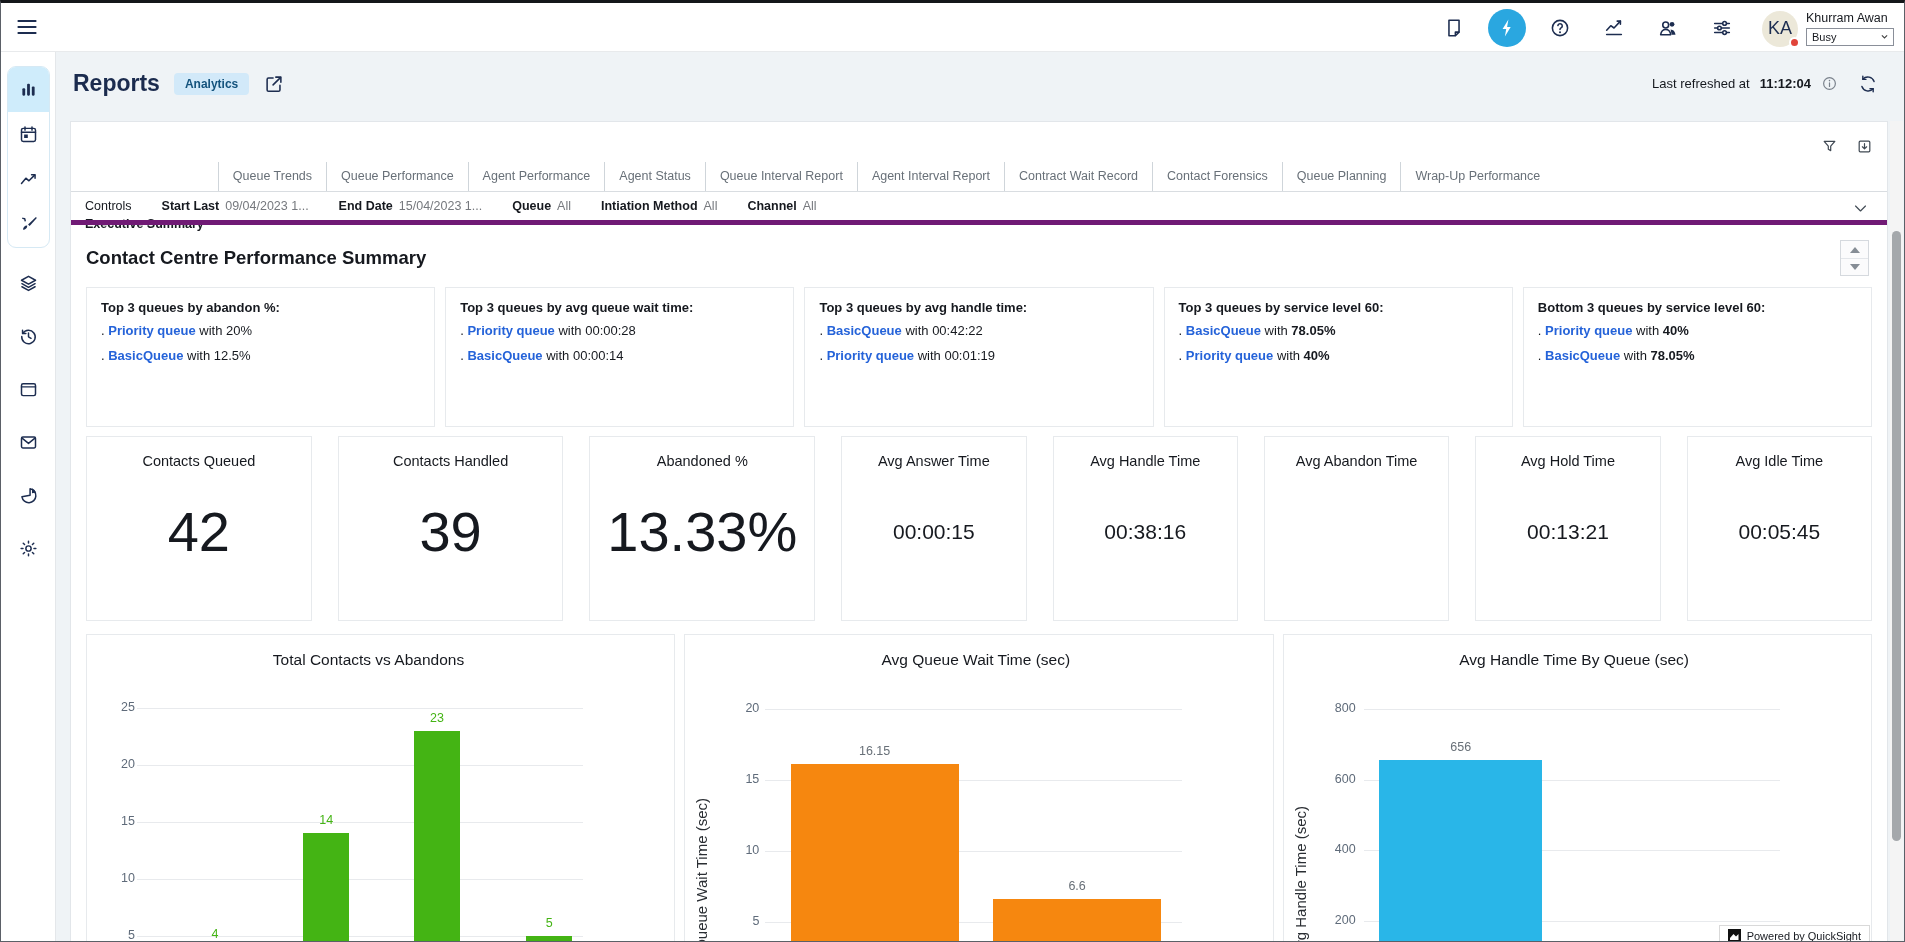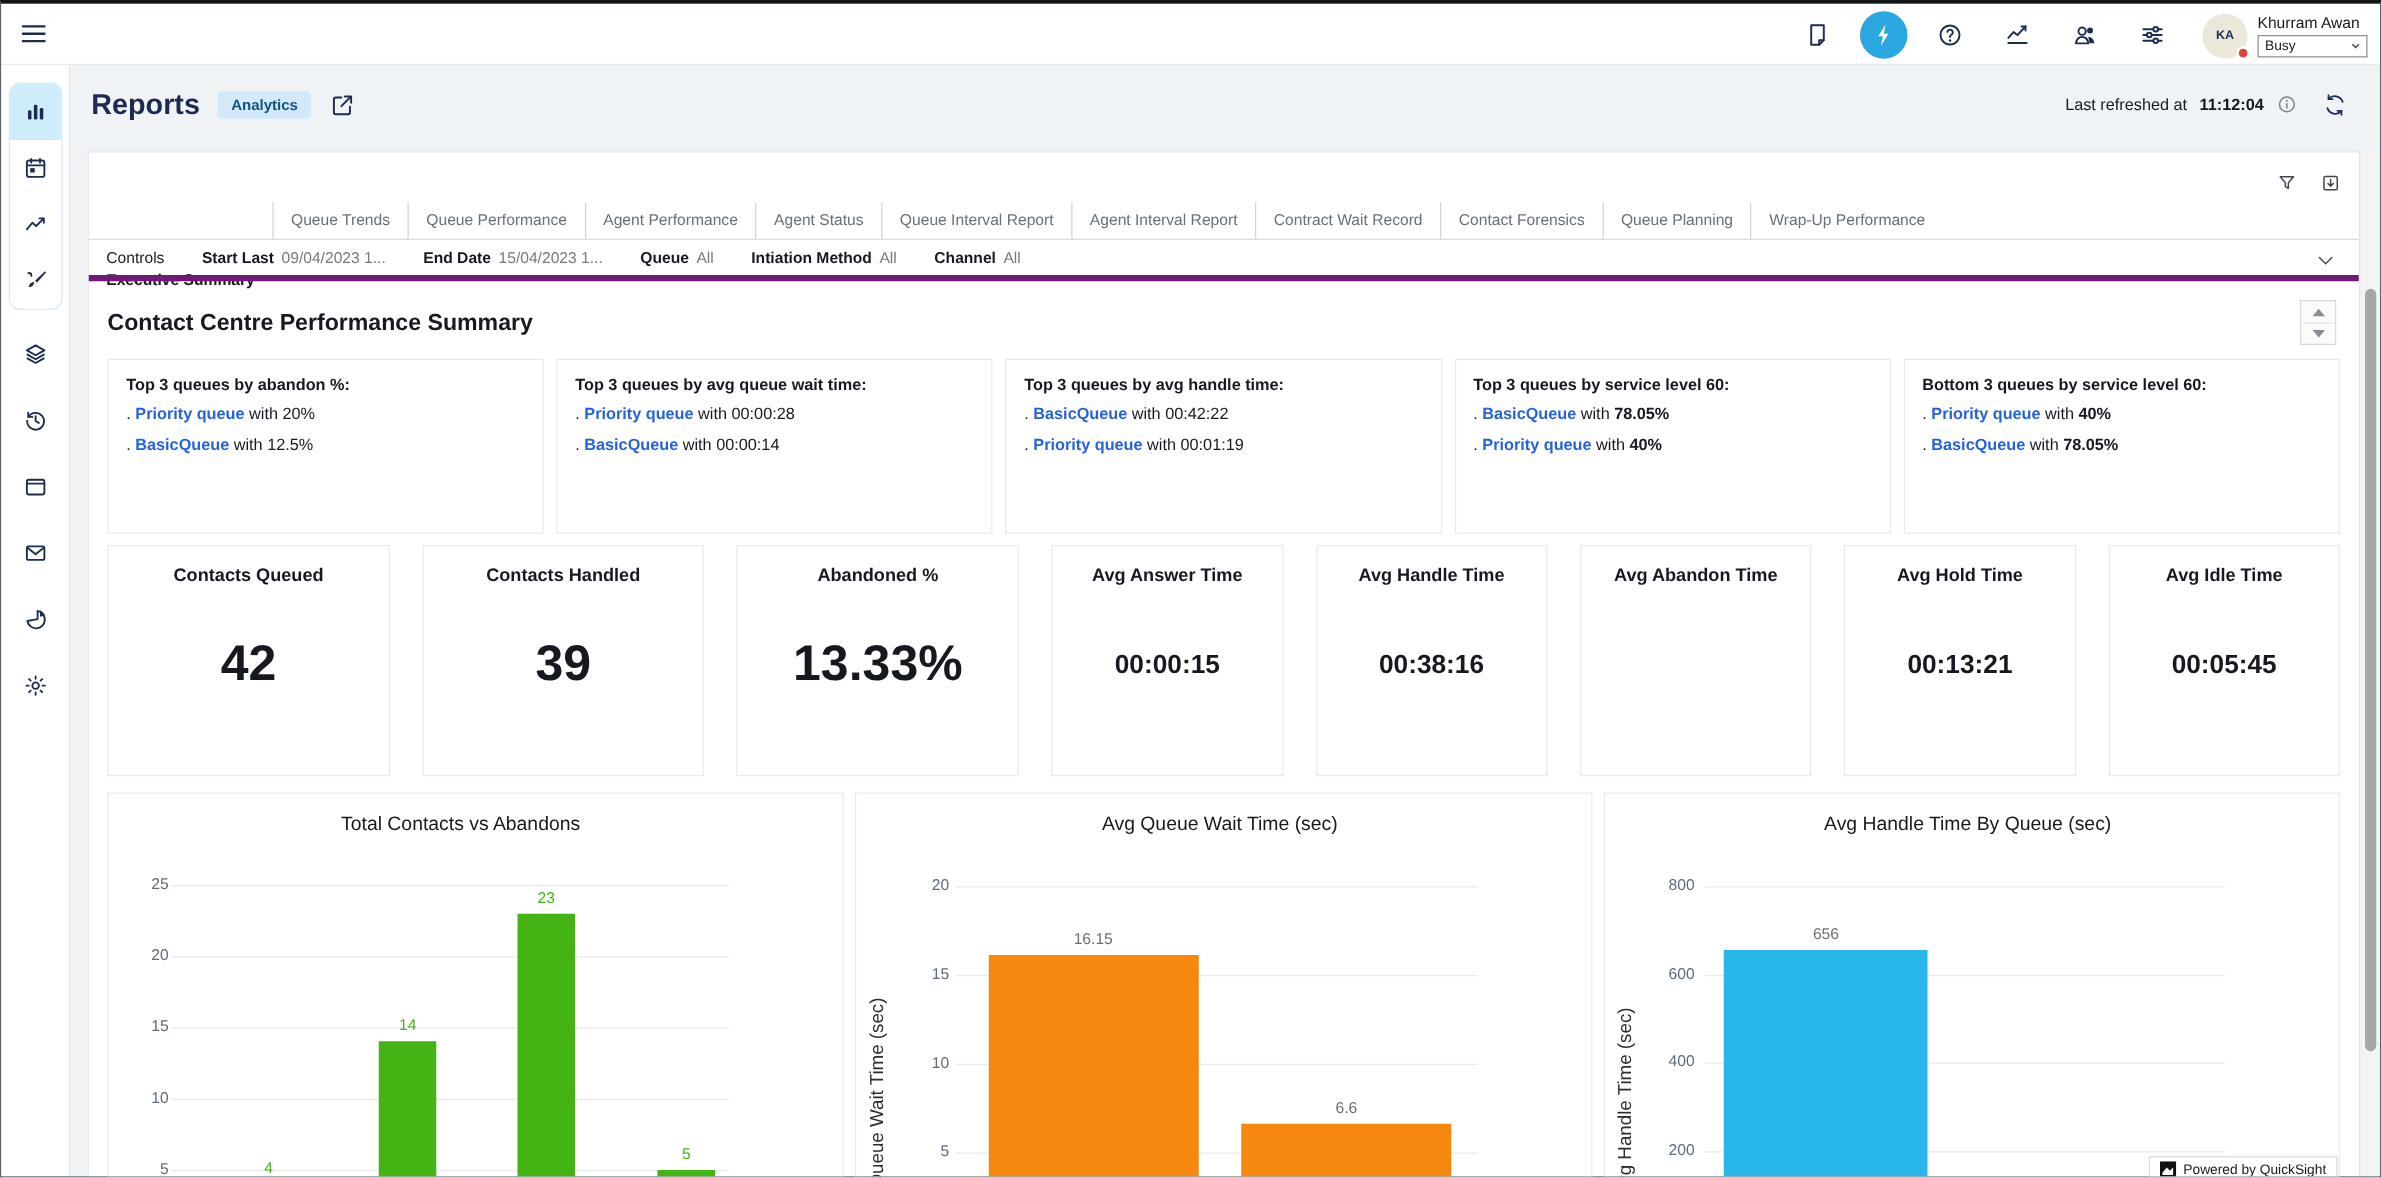--- a/index.html
+++ b/index.html
@@ -11,21 +11,21 @@
   
   .topbar { position:absolute; left:0; top:0; right:0; height:49px; background:#fff;
     border-bottom:1px solid #e8eaec; display:flex; align-items:center; }
   .hamburger { margin-left:13px; width:26px; height:26px; color:#1d2d50; cursor:pointer; }
   .topbar-right { position:absolute; right:10px; top:0; height:49px; display:flex; align-items:center; gap:14px; }
   .tb-item { width:40px; height:40px; display:flex; align-items:center; justify-content:center;
     color:#1d2d50; cursor:pointer; }
   .tb-item.tb-active { width:38px; height:38px; border-radius:50%; background:#2aa7e0; color:#fff; }
   .user-chip { display:flex; align-items:flex-start; gap:8px; margin-left:6px; }
   .avatar { position:relative; width:36px; height:36px; border-radius:50%; background:#ece8d9;
-    color:#1d2d50; font-weight:700; font-size:10px; display:flex; align-items:center; justify-content:center; margin-top:2px;}
+    color:#1d2d50; font-weight:400; font-size:18px; display:flex; align-items:center; justify-content:center; margin-top:2px;}
   .avatar .dot { position:absolute; right:-2px; bottom:-1px; width:11px; height:11px;
     border-radius:50%; background:#e0443a; border:2px solid #fff; }
   .user-meta { display:flex; flex-direction:column; gap:3px; padding-top:2px;}
   .user-name { font-size:12.5px; color:#16191f; font-weight:500; }
   .status-select { width:88px; height:18px; border:1px solid #8a8f99; display:flex; align-items:center;
     justify-content:space-between; padding:0 4px 0 5px; font-size:11px; color:#16191f; background:#fff; cursor:pointer;}
 
   
   .sidebar { position:absolute; left:0; top:49px; bottom:0; width:55px; background:#fff;
     border-right:1px solid #e4e7ea; }
@@ -79,26 +79,26 @@
 
   
   .insights { display:flex; gap:10px; padding:0 15px; }
   .insight-card { flex:1; height:140px; border:1px solid #e7eaed; background:#fff; padding:12px 14px; font-size:13px; color:#16191f;}
   .insight-title { font-weight:700; margin-bottom:4px; }
   .insight-item { margin-top:7px; line-height:18px; }
   .insight-item a { color:#2563d9; font-weight:700; text-decoration:none; cursor:pointer; }
   .insight-item .bv { font-weight:700;text-align:center; }
 
   
-  .kpis { display:flex; gap:26px; padding:0 15px; margin-top:9px;font-weight:bold; }
+  .kpis { display:flex; gap:26px; padding:0 15px; margin-top:9px; }
   .kpi-card { border:1px solid #e7eaed; background:#fff; height:185px; text-align:center; padding-top:16px; }
   .kpi-card.large { flex:1.22; } .kpi-card.small { flex:1; }
   .kpi-label { font-size:14.5px; color:#16191f; }
   .kpi-value { height:125px; display:flex; align-items:center; justify-content:center; color:#16191f; }
-  .kpi-card.large .kpi-value { font-size:40px; }
+  .kpi-card.large .kpi-value { font-size:56px; }
   .kpi-card.small .kpi-value { font-size:21px; }
 
   
   .charts { position:relative; display:flex; gap:9px; padding:0 15px; margin-top:13px; }
   .chart-card { position:relative; flex:1; height:312px; border:1px solid #e7eaed; background:#fff; overflow:hidden; }
   .chart-title { position:absolute; top:16px; font-size:15.5px; color:#16191f; text-align:center; }
   .gridline { position:absolute; height:1px; background:#e8eaed; }
   .tick-label { position:absolute; font-size:12.5px; color:#5f6b7a; text-align:right; }
   .bar { position:absolute; cursor:pointer; }
   .bar-label { position:absolute; font-size:12.5px; text-align:center; width:64px; }

